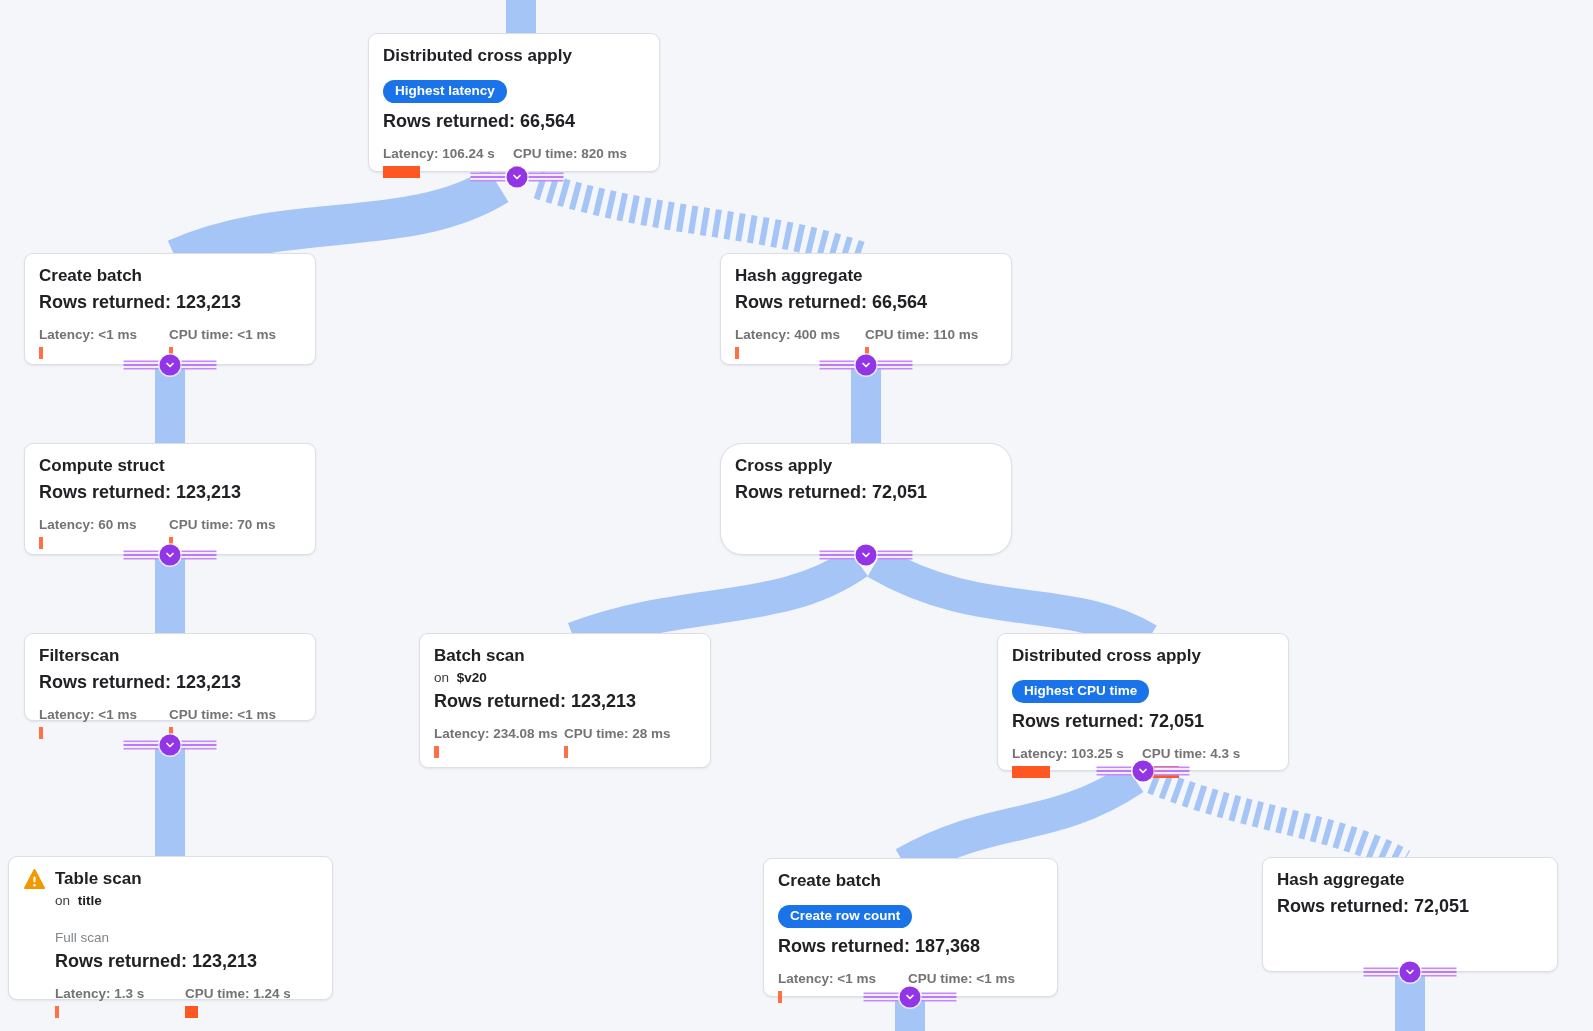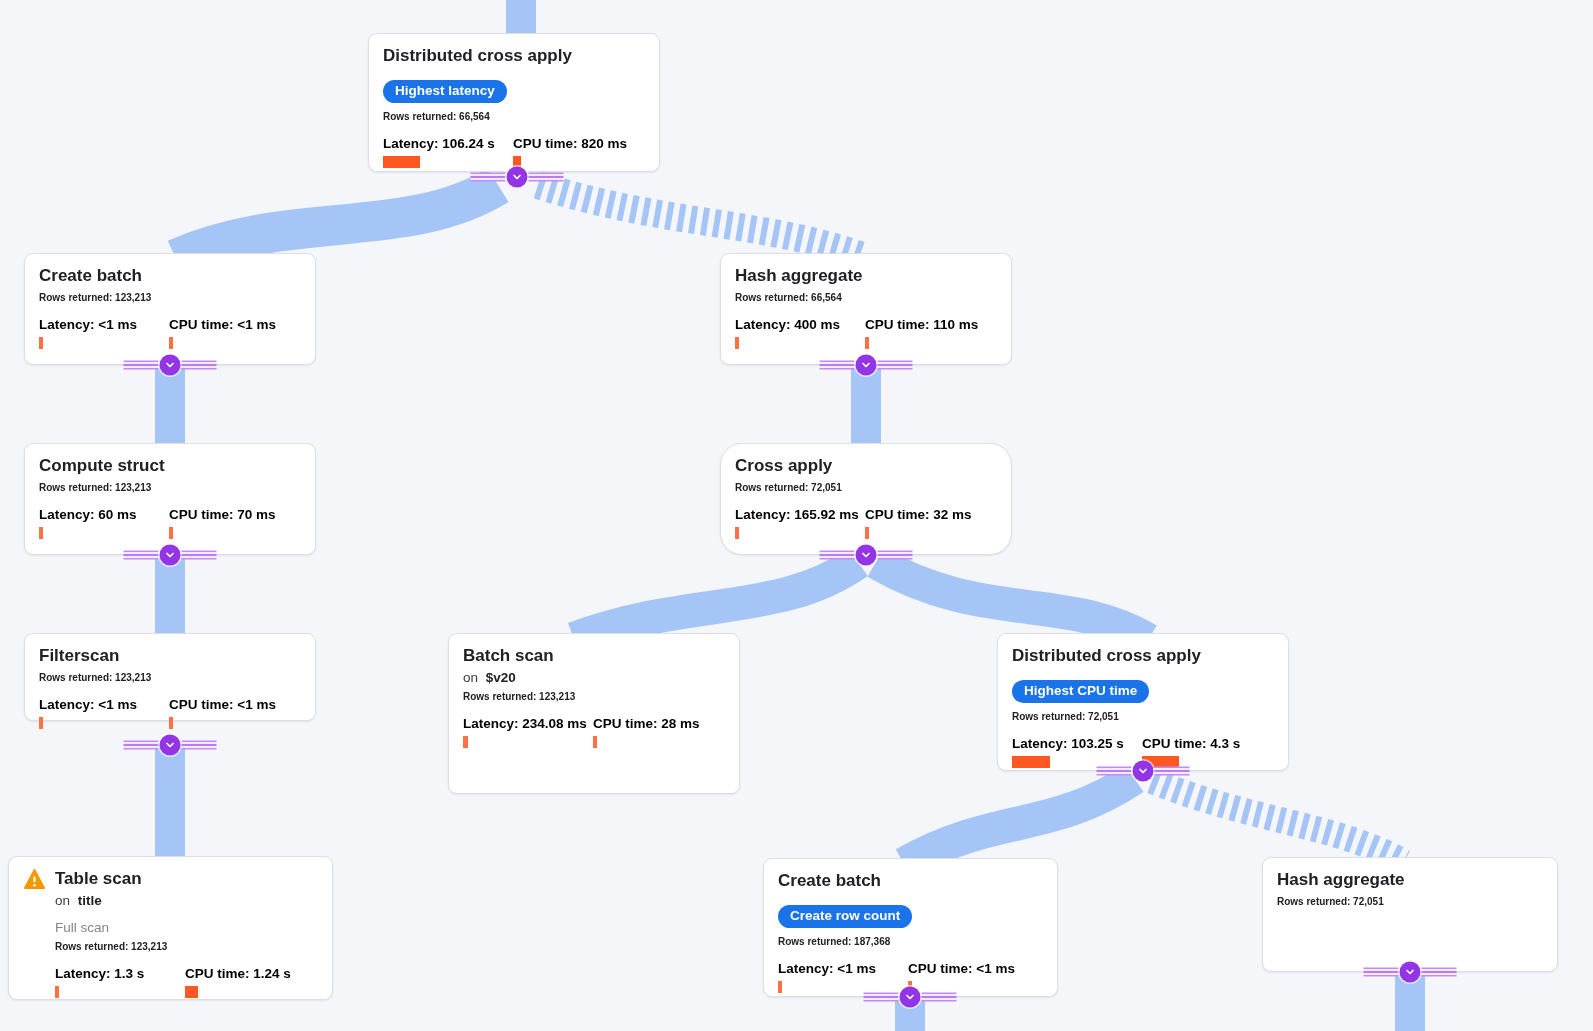--- a/index.html
+++ b/index.html
@@ -22,27 +22,27 @@
   .node--indent .node-body { margin-left:32px; }
 
   .badge {
     display:inline-block; background:var(--badge-blue,#1a73e8); color:#fff;
     font-size:13.5px; font-weight:700; padding:3px 12px 5px; border-radius:14px;
     margin:12px 0 2px;
   }
   .target-line { font-size:13.5px; margin-top:4px; color:#202124; }
   .target-prefix { color:#3c4043; }
   .target-value { font-weight:700; }
-  .scan-line { font-size:13.5px; color:#80868b; margin-top:12px; }
-  .rows-line { font-size:10px; font-weight:700; color:#202124; margin-top:6px; }
+  .scan-line { font-size:13.5px; color:#80868b; margin-top:22px; }
+  .rows-line { font-size:18px; font-weight:700; color:#202124; margin-top:6px; }
 
   .stats { display:flex; margin-top:14px; }
   .stat { width:130px; flex:none; }
   .stat:last-child { width:auto; }
-  .stat-label { font-size:13.5px; font-weight:700; color:#000000; white-space:nowrap; }
+  .stat-label { font-size:13.5px; font-weight:700; color:#737373; white-space:nowrap; }
   .meter { margin-top:5px; height:12px; }
   .meter-bar { height:12px; background:var(--bar-orange,#ff5722); }
   .meter-bar.tick { background:var(--tick-orange,#ff7043); }
 
   .connector {
     position:absolute; z-index:3; display:flex; align-items:center;
     transform:translate(-50%,-50%);
   }
   .ribbon {
     width:35px; height:9px;
@@ -178,34 +178,20 @@
     </div>
   </div>
     <div class="node" style="left: 720px; top: 443px; width: 292px; height: 112px; border-radius: 22px;">
     <div class="title-row">
 
       <div class="node-title">Cross apply</div>
     </div>
     <div class="node-body">
 
       <div class="rows-line">Rows returned: 72,051</div>
-      <div class="stats">
-        <div class="stat">
-          <div class="stat-label">Latency: 165.92 ms</div>
-          <div class="meter">
-            <div class="meter-bar tick" style="width: 4px;"></div>
-          </div>
-        </div>
-        <div class="stat">
-          <div class="stat-label">CPU time: 32 ms</div>
-          <div class="meter">
-            <div class="meter-bar tick" style="width: 4px;"></div>
-          </div>
-        </div>
-      </div>
     </div>
   </div>
     <div class="node" style="left: 24px; top: 633px; width: 292px; height: 88px;">
     <div class="title-row">
 
       <div class="node-title">Filterscan</div>
     </div>
     <div class="node-body">
 
       <div class="rows-line">Rows returned: 123,213</div>
@@ -218,21 +204,21 @@
         </div>
         <div class="stat">
           <div class="stat-label">CPU time: &lt;1 ms</div>
           <div class="meter">
             <div class="meter-bar tick" style="width: 4px;"></div>
           </div>
         </div>
       </div>
     </div>
   </div>
-    <div class="node" style="left: 448px; top: 633px; width: 292px; height: 161px;">
+    <div class="node" style="left: 419px; top: 633px; width: 292px; height: 135px;">
     <div class="title-row">
 
       <div class="node-title">Batch scan</div>
     </div>
     <div class="node-body">
 
       <div class="target-line">
         <span class="target-prefix">on</span>
         <span class="target-value" style="margin-left: 4px;">$v20</span>
       </div>

